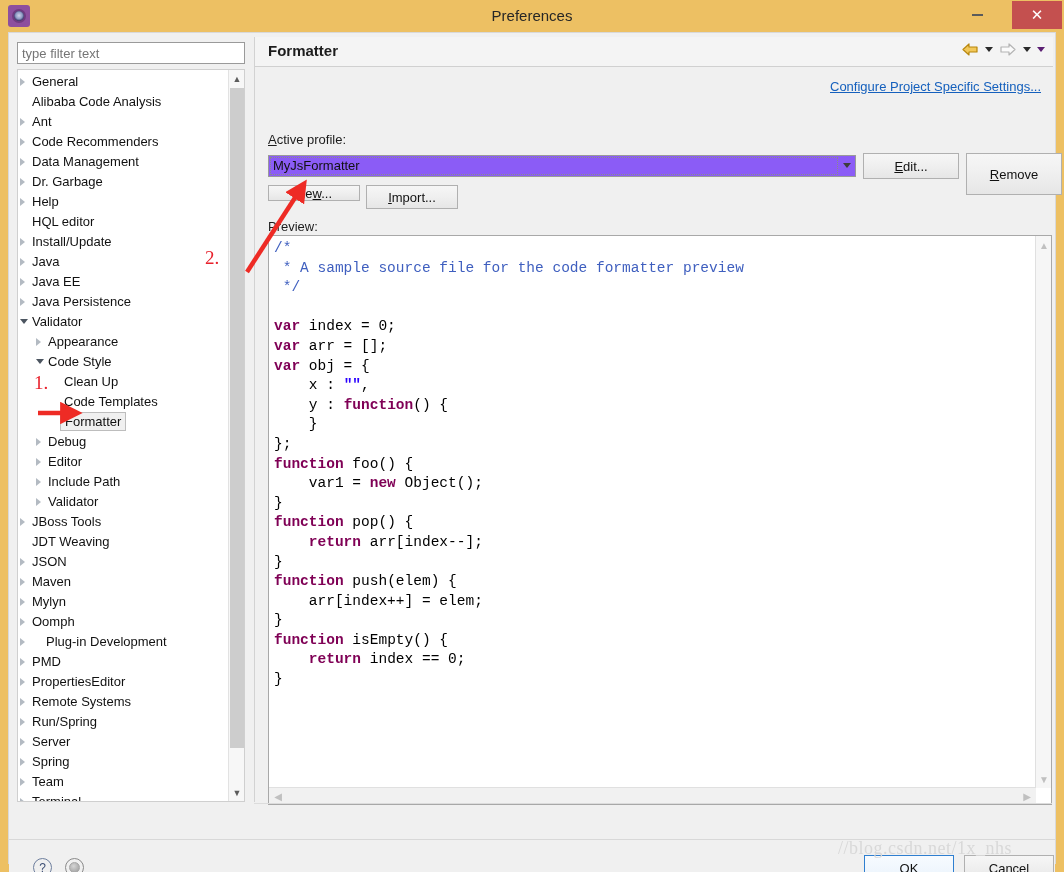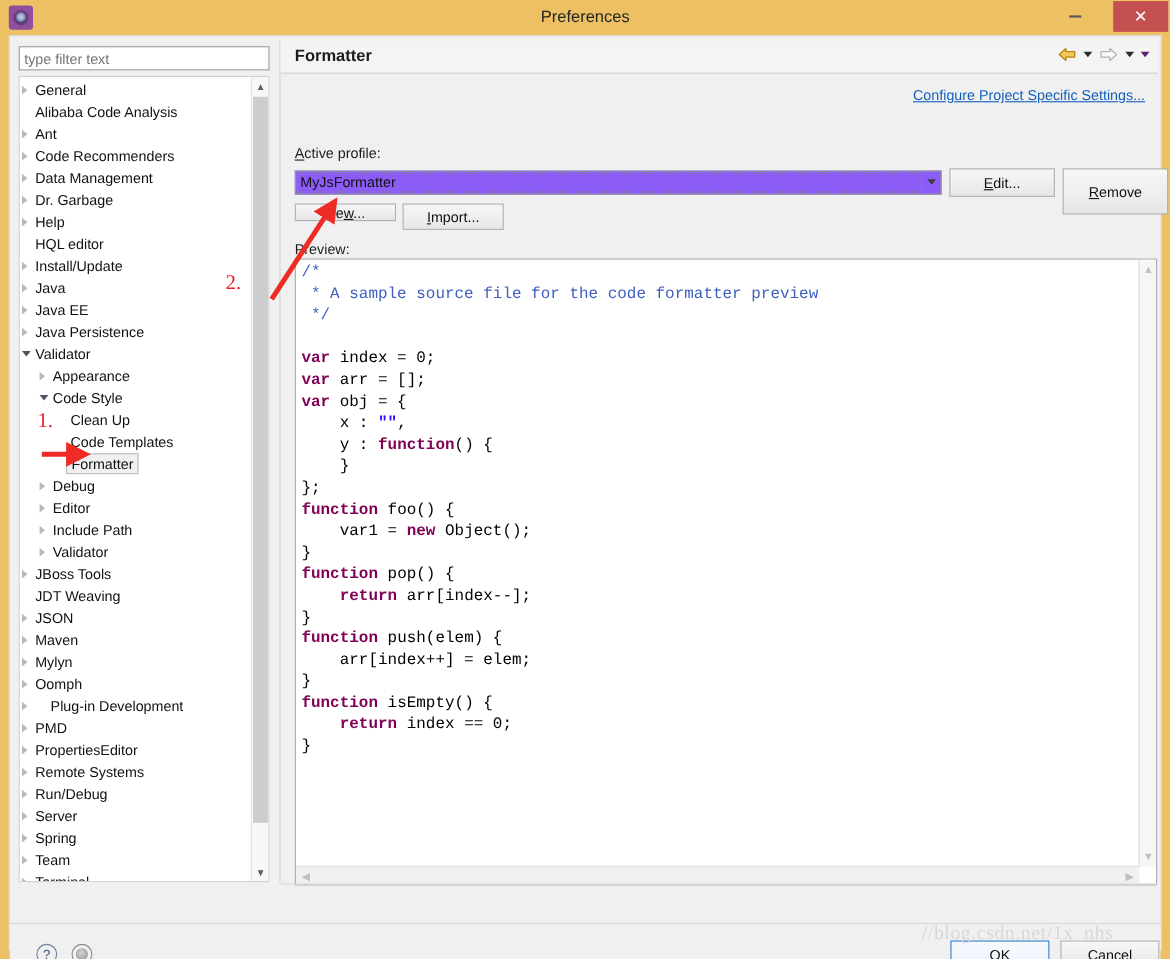--- a/index.html
+++ b/index.html
@@ -385,21 +385,21 @@
             <div class="tree-item" style="padding-left: 14px;"><span class="arrow collapsed" style="left: 2px;"></span><span class="lbl">JBoss Tools</span></div>
             <div class="tree-item" style="padding-left: 14px;"><span class="lbl">JDT Weaving</span></div>
             <div class="tree-item" style="padding-left: 14px;"><span class="arrow collapsed" style="left: 2px;"></span><span class="lbl">JSON</span></div>
             <div class="tree-item" style="padding-left: 14px;"><span class="arrow collapsed" style="left: 2px;"></span><span class="lbl">Maven</span></div>
             <div class="tree-item" style="padding-left: 14px;"><span class="arrow collapsed" style="left: 2px;"></span><span class="lbl">Mylyn</span></div>
             <div class="tree-item" style="padding-left: 14px;"><span class="arrow collapsed" style="left: 2px;"></span><span class="lbl">Oomph</span></div>
             <div class="tree-item" style="padding-left: 28px;"><span class="arrow collapsed" style="left: 2px;"></span><span class="lbl">Plug-in Development</span></div>
             <div class="tree-item" style="padding-left: 14px;"><span class="arrow collapsed" style="left: 2px;"></span><span class="lbl">PMD</span></div>
             <div class="tree-item" style="padding-left: 14px;"><span class="arrow collapsed" style="left: 2px;"></span><span class="lbl">PropertiesEditor</span></div>
             <div class="tree-item" style="padding-left: 14px;"><span class="arrow collapsed" style="left: 2px;"></span><span class="lbl">Remote Systems</span></div>
-            <div class="tree-item" style="padding-left: 14px;"><span class="arrow collapsed" style="left: 2px;"></span><span class="lbl">Run/Debug</span></div>
+            <div class="tree-item" style="padding-left: 14px;"><span class="arrow collapsed" style="left: 2px;"></span><span class="lbl">Run/Spring</span></div>
             <div class="tree-item" style="padding-left: 14px;"><span class="arrow collapsed" style="left: 2px;"></span><span class="lbl">Server</span></div>
             <div class="tree-item" style="padding-left: 14px;"><span class="arrow collapsed" style="left: 2px;"></span><span class="lbl">Spring</span></div>
             <div class="tree-item" style="padding-left: 14px;"><span class="arrow collapsed" style="left: 2px;"></span><span class="lbl">Team</span></div>
             <div class="tree-item" style="padding-left: 14px;"><span class="arrow collapsed" style="left: 2px;"></span><span class="lbl">Terminal</span></div>
           </div>
         <div id="tree-scroll">
           <div class="sb-arrow sb-up">▲</div>
           <div id="tree-thumb"></div>
           <div class="sb-arrow sb-down">▼</div>
         </div>

